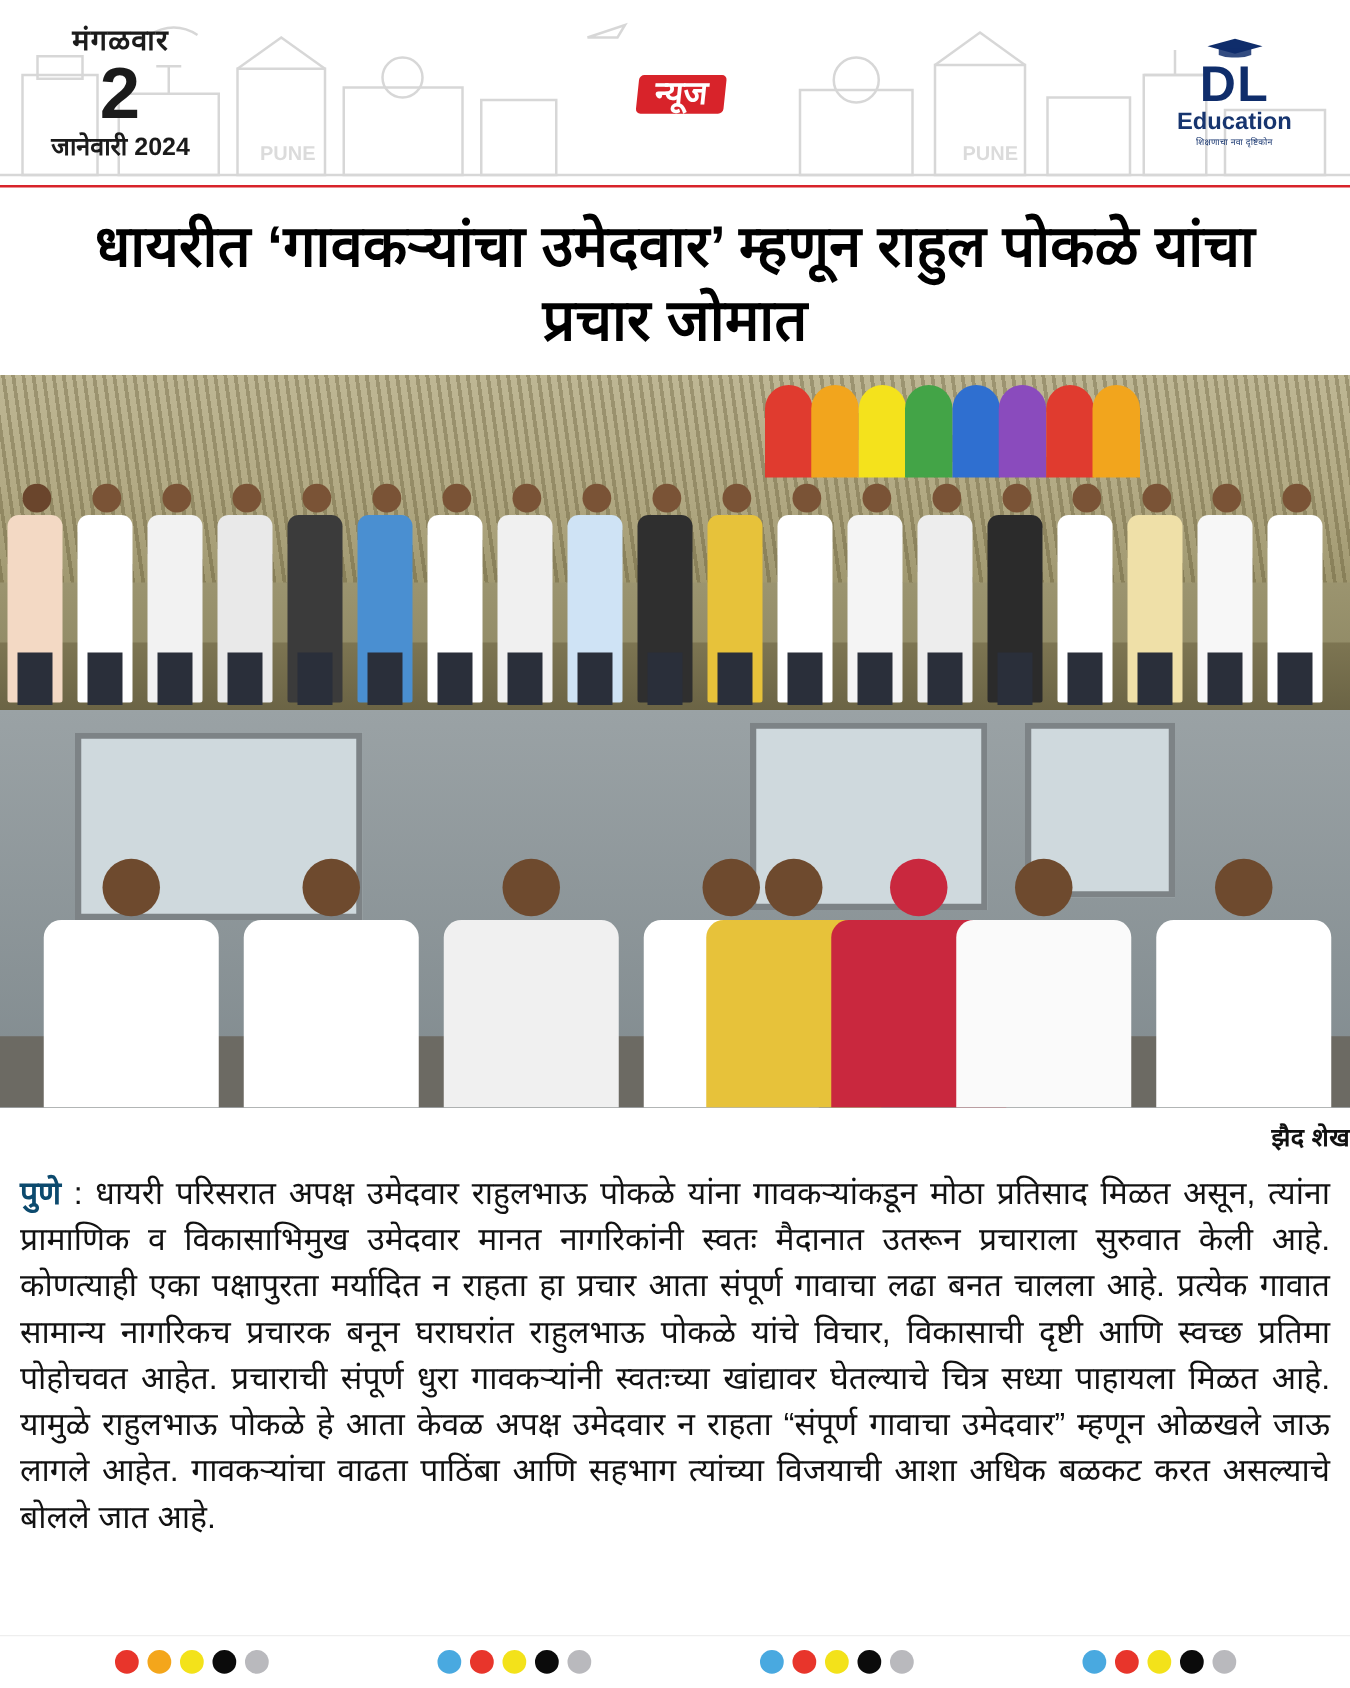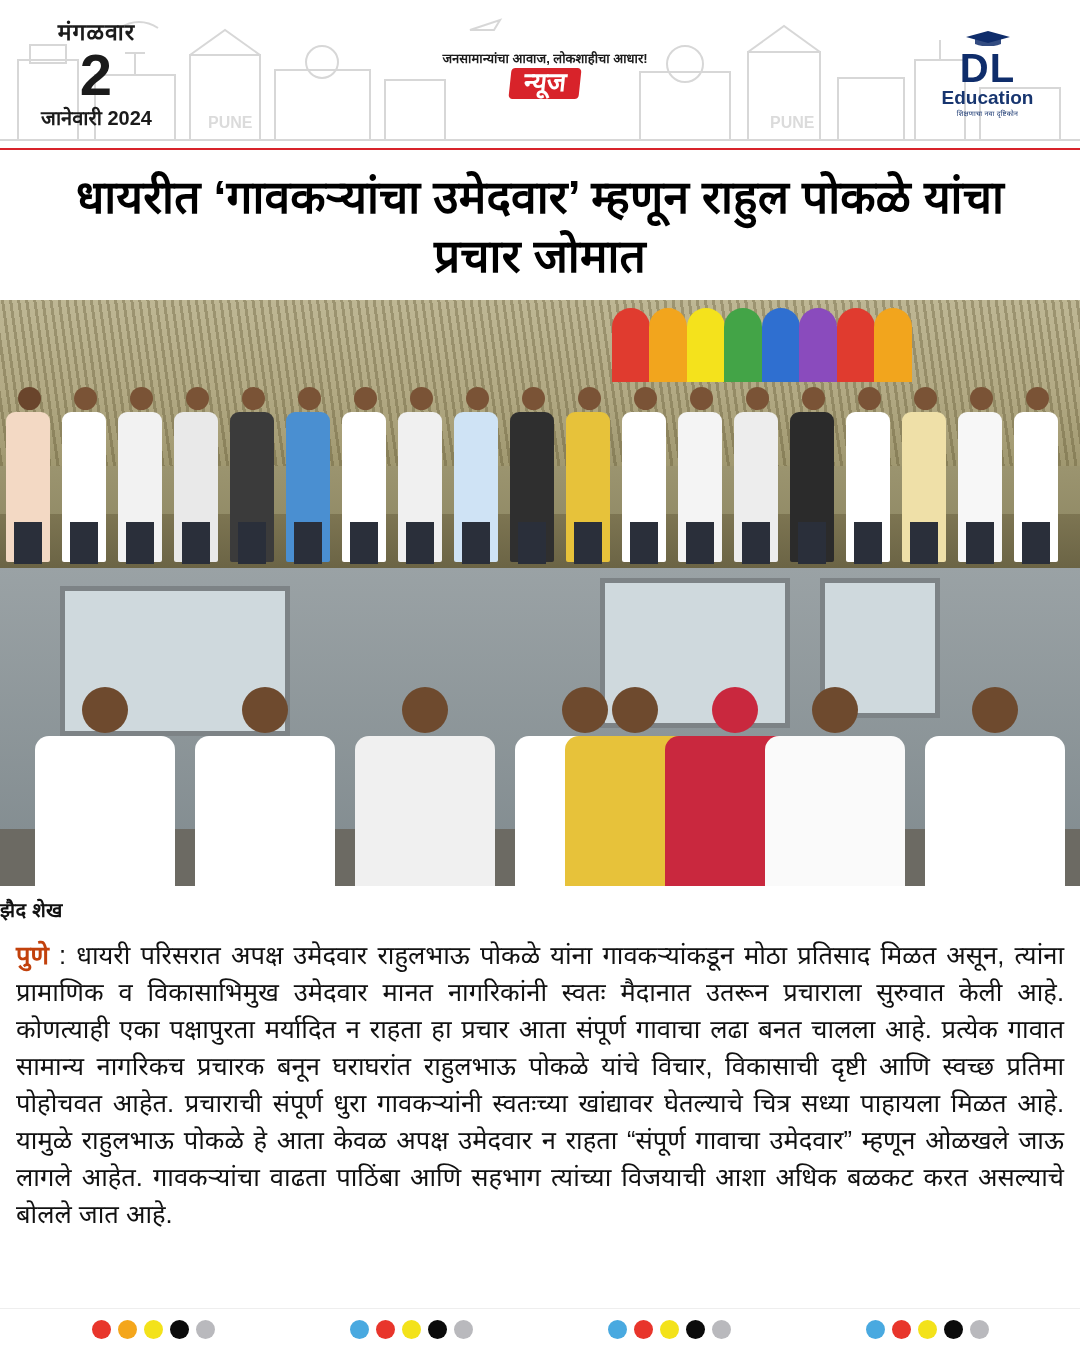--- a/index.html
+++ b/index.html
@@ -159,21 +159,21 @@
   
   .p2-wall { position:absolute; inset:0; background: linear-gradient(#9aa2a5, #808a8e); }
   .p2-win { position:absolute; background:#cfd9dd; border:5px solid #7d8386; }
   .p2-floor { position:absolute; left:0; bottom:0; width:100%; height:18%; background:#6c6a63; }
   .seat { position:absolute; bottom:0; width:150px; }
   .seat .h { width:46px; height:46px; border-radius:50%; margin:0 auto 3px auto; background:#6e4a2e; }
   .seat .t { width:140px; height:150px; margin:0 auto; border-radius:14px 14px 0 0; background:#ffffff; }
 
   
   .byline {
-    text-align: left;
+    text-align: right;
     padding: 10px 0 2px 0;
   }
   .byline .name {
     font-size: 20px;
     font-weight: bold;
     color: #111;
     letter-spacing: .3px;
   }
   .byline .outlet {
     display: inline-block;
@@ -189,21 +189,21 @@
   .article {
     padding: 12px 16px 6px 16px;
     font-size: 25.5px;
     line-height: 1.45;
     color: #111111;
     text-align: justify;
     text-justify: inter-word;
   }
   .article .dateline {
     font-weight: bold;
-    color: #c2410c;
+    color: #0c4a6e;
   }
 
   
   .footer {
     margin-top: auto;
     height: 42px;
     background: #ffffff;
     display: flex;
     align-items: center;
     justify-content: space-around;
@@ -249,21 +249,20 @@
       </g>
     </svg>
 
     <div class="date-box">
       <div class="dow">मंगळवार</div>
       <div class="dnum">2</div>
       <div class="dmy">जानेवारी 2024</div>
     </div>
 
     <div class="brand">
-      <div class="b-tag">जनसामान्यांचा आवाज, लोकशाहीचा आधार!</div>
       <div class="b-sub">न्यूज</div>
     </div>
 
     <div class="logo-dl">
       <svg class="cap" viewBox="0 0 46 16">
         <path d="M23 1 L45 7 L23 13 L1 7 Z" fill="#0f2d6b"></path>
         <path d="M36 9 v5 q-13 5 -26 0 v-5" fill="#0f2d6b" opacity=".85"></path>
       </svg>
       <div class="dl">DL</div>
       <div class="edu">Education</div>

